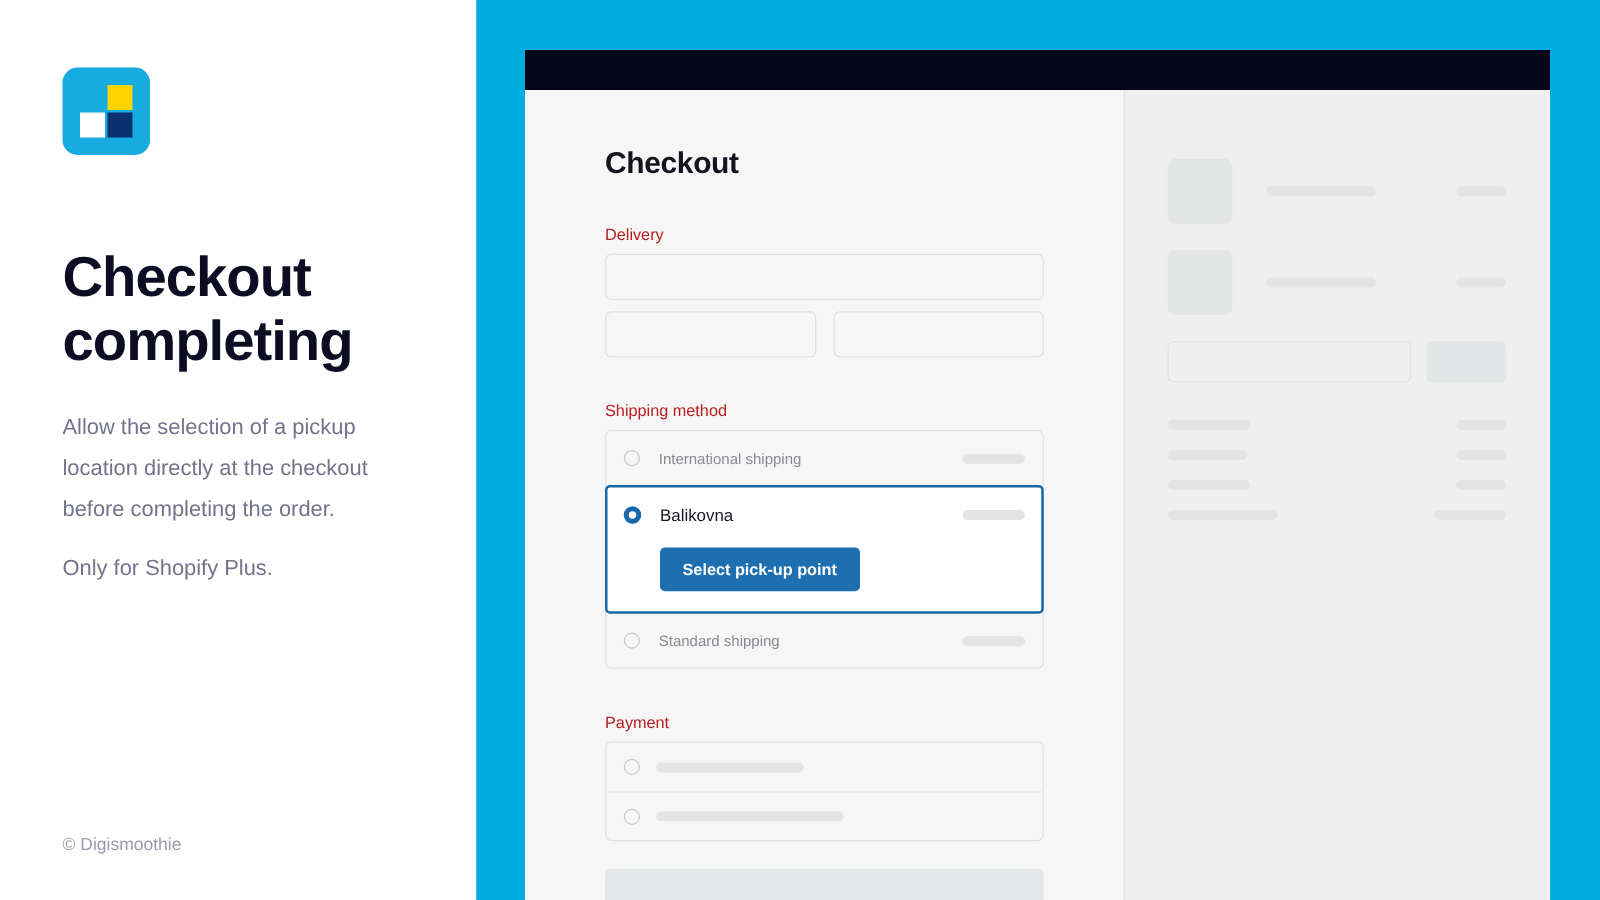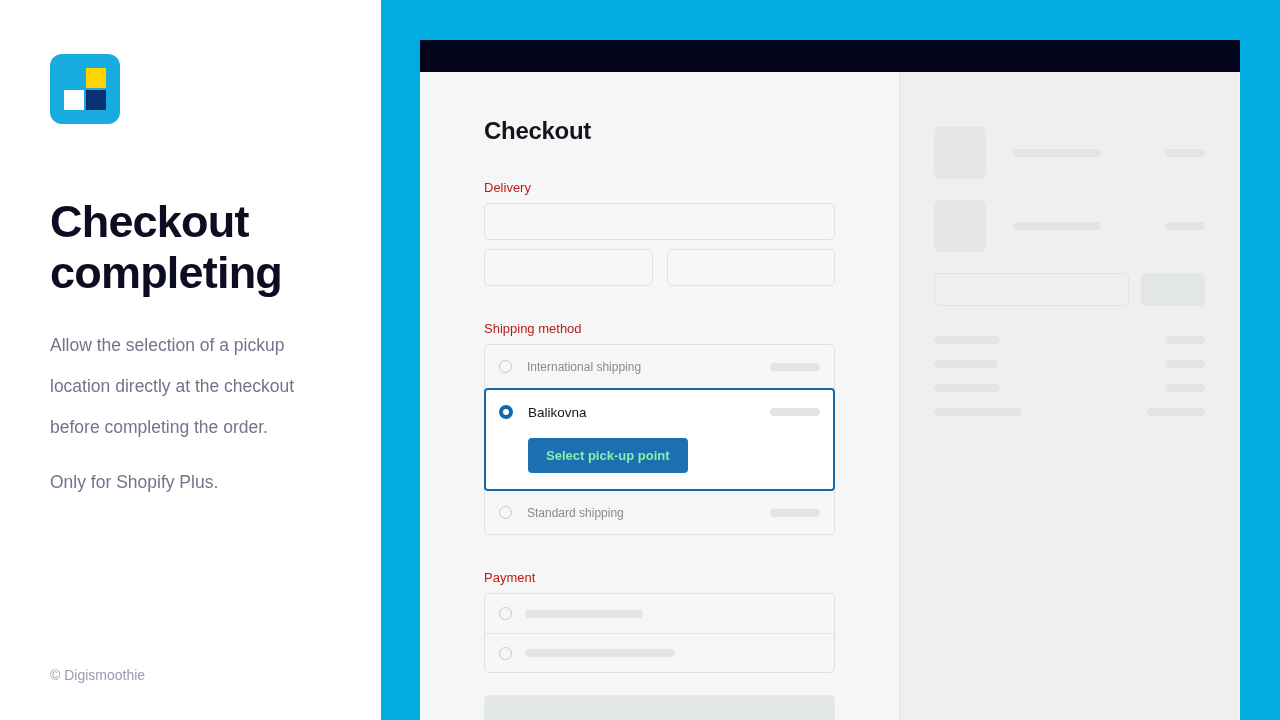--- a/index.html
+++ b/index.html
@@ -48,21 +48,21 @@
     font-size: 45px;
     line-height: 51px;
     font-weight: bold;
     letter-spacing: -0.8px;
     color: #0C0C22;
   }
 
   .body-copy {
     margin-top: 27px;
     font-size: 17.5px;
-    line-height: 41px;
+    line-height: 33px;
     color: #73738C;
     max-width: 265px;
   }
   .body-copy + .body-copy { margin-top: 14px; }
 
   .copyright {
     position: absolute;
     left: 50px;
     top: 667px;
     font-size: 14px;
@@ -200,21 +200,21 @@
   .ship-selected .ship-label {
     color: #14141E;
     font-weight: normal;
     font-size: 13.5px;
   }
 
   .pickup-btn {
     display: inline-block;
     margin: 4px 0 16px 29px;
     background: #1E6FAF;
-    color: #86efac;
+    color: #ffffff;
     font-size: 13px;
     font-weight: bold;
     border: none;
     border-radius: 4px;
     padding: 10px 18px;
     cursor: pointer;
     font-family: "Liberation Sans", sans-serif;
   }
 
   

